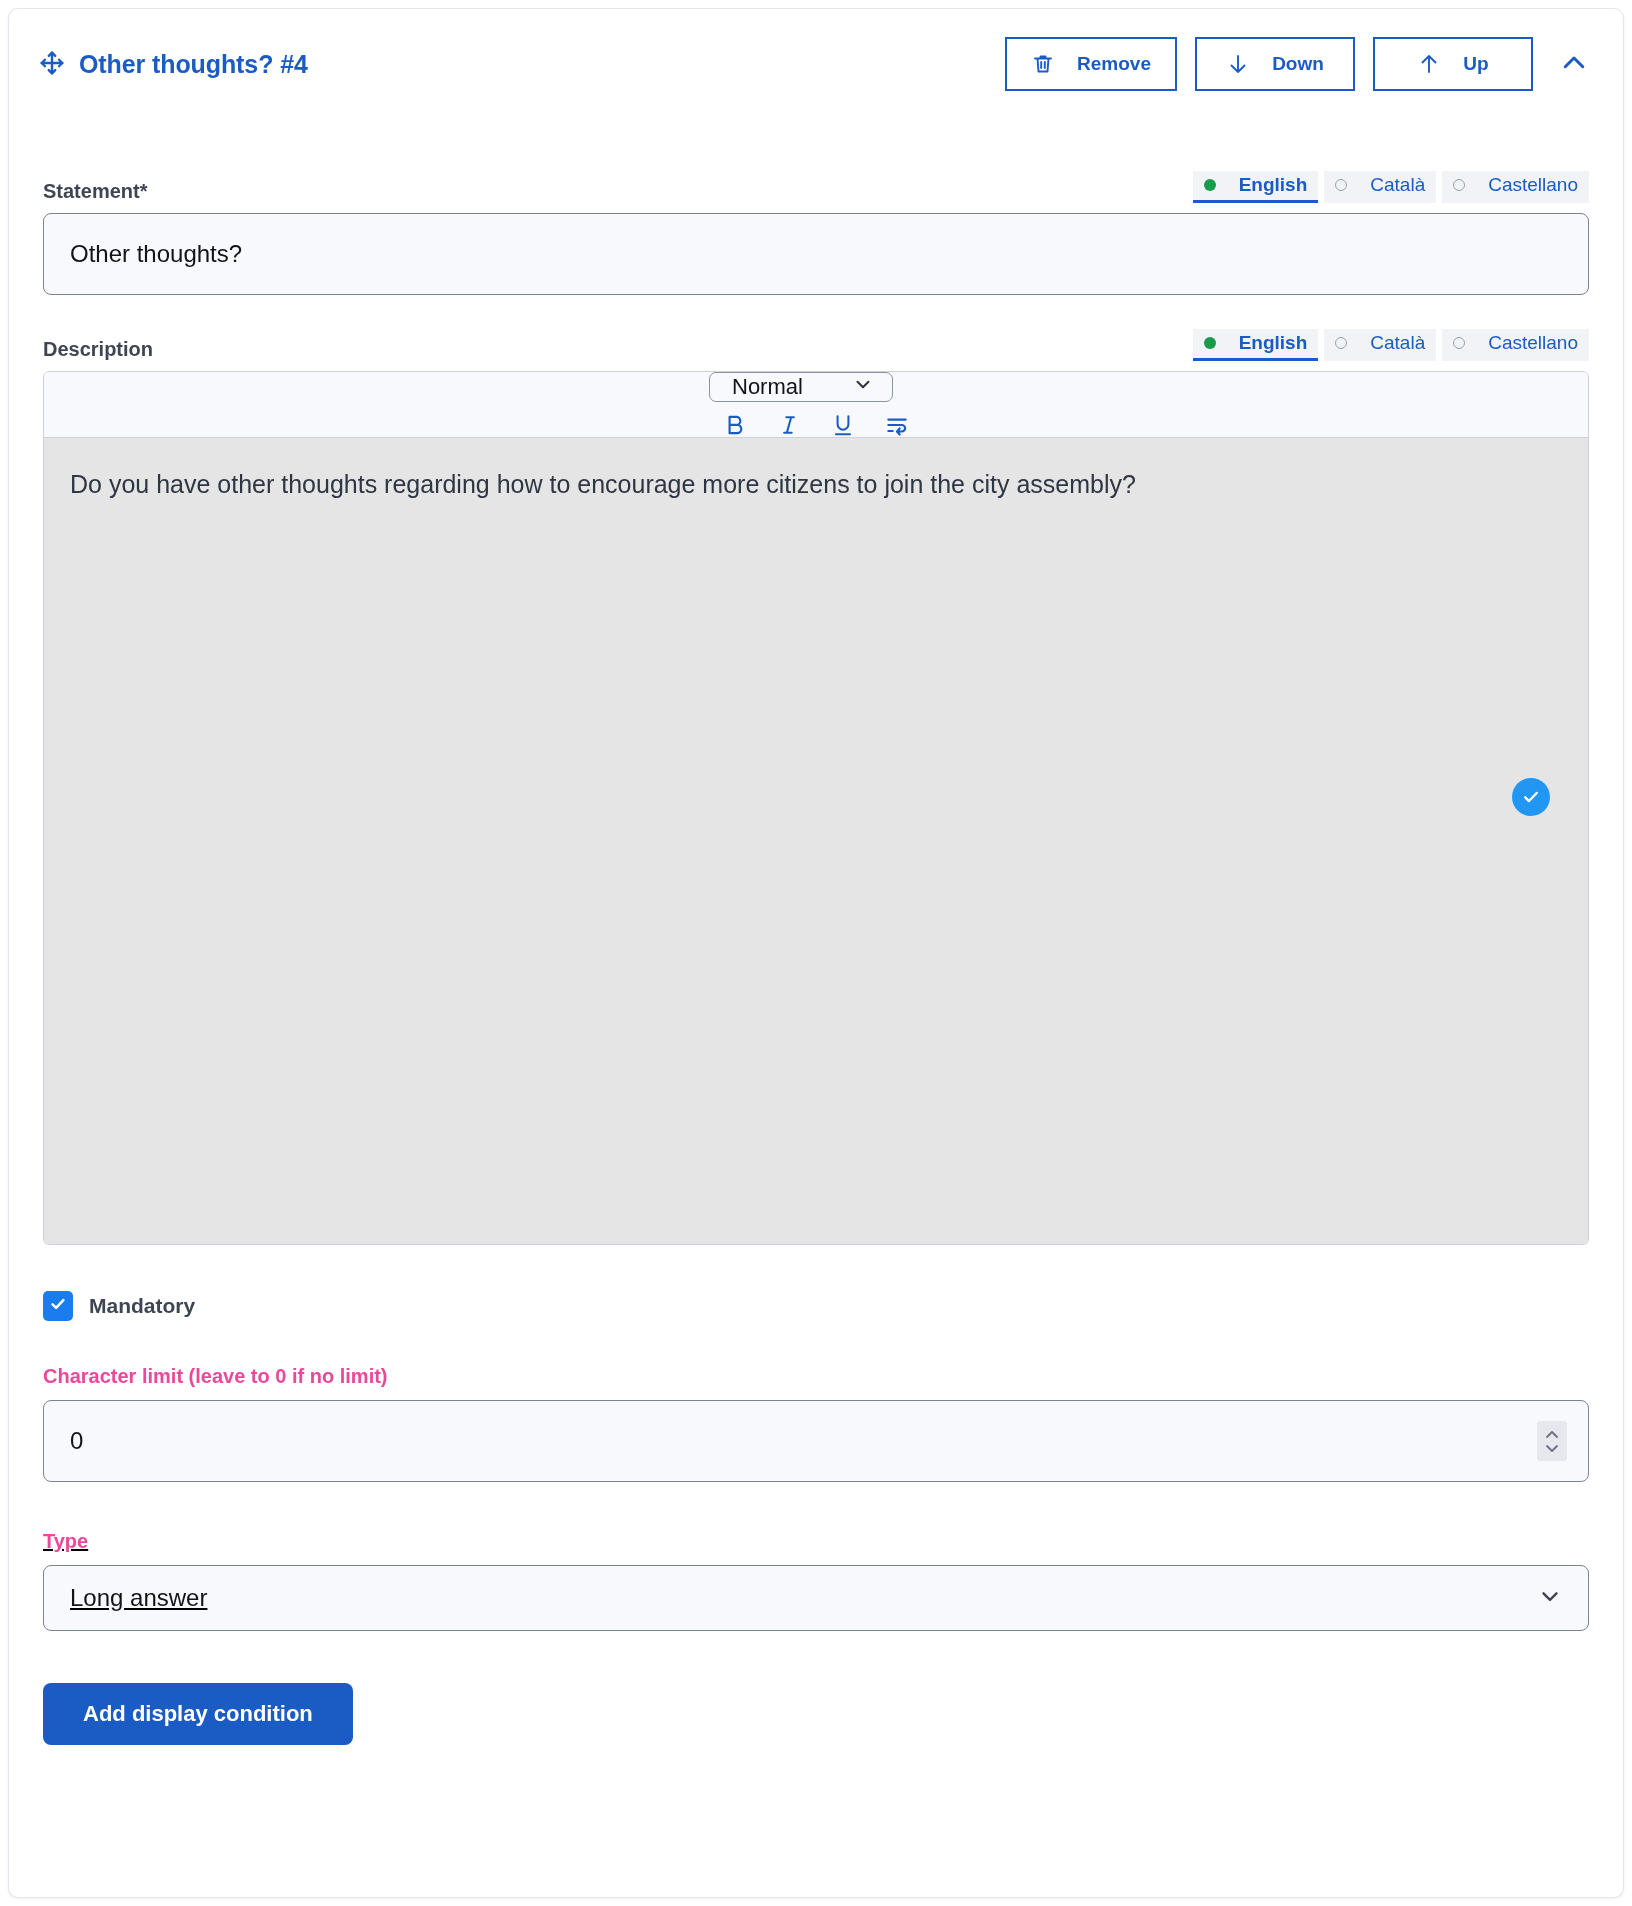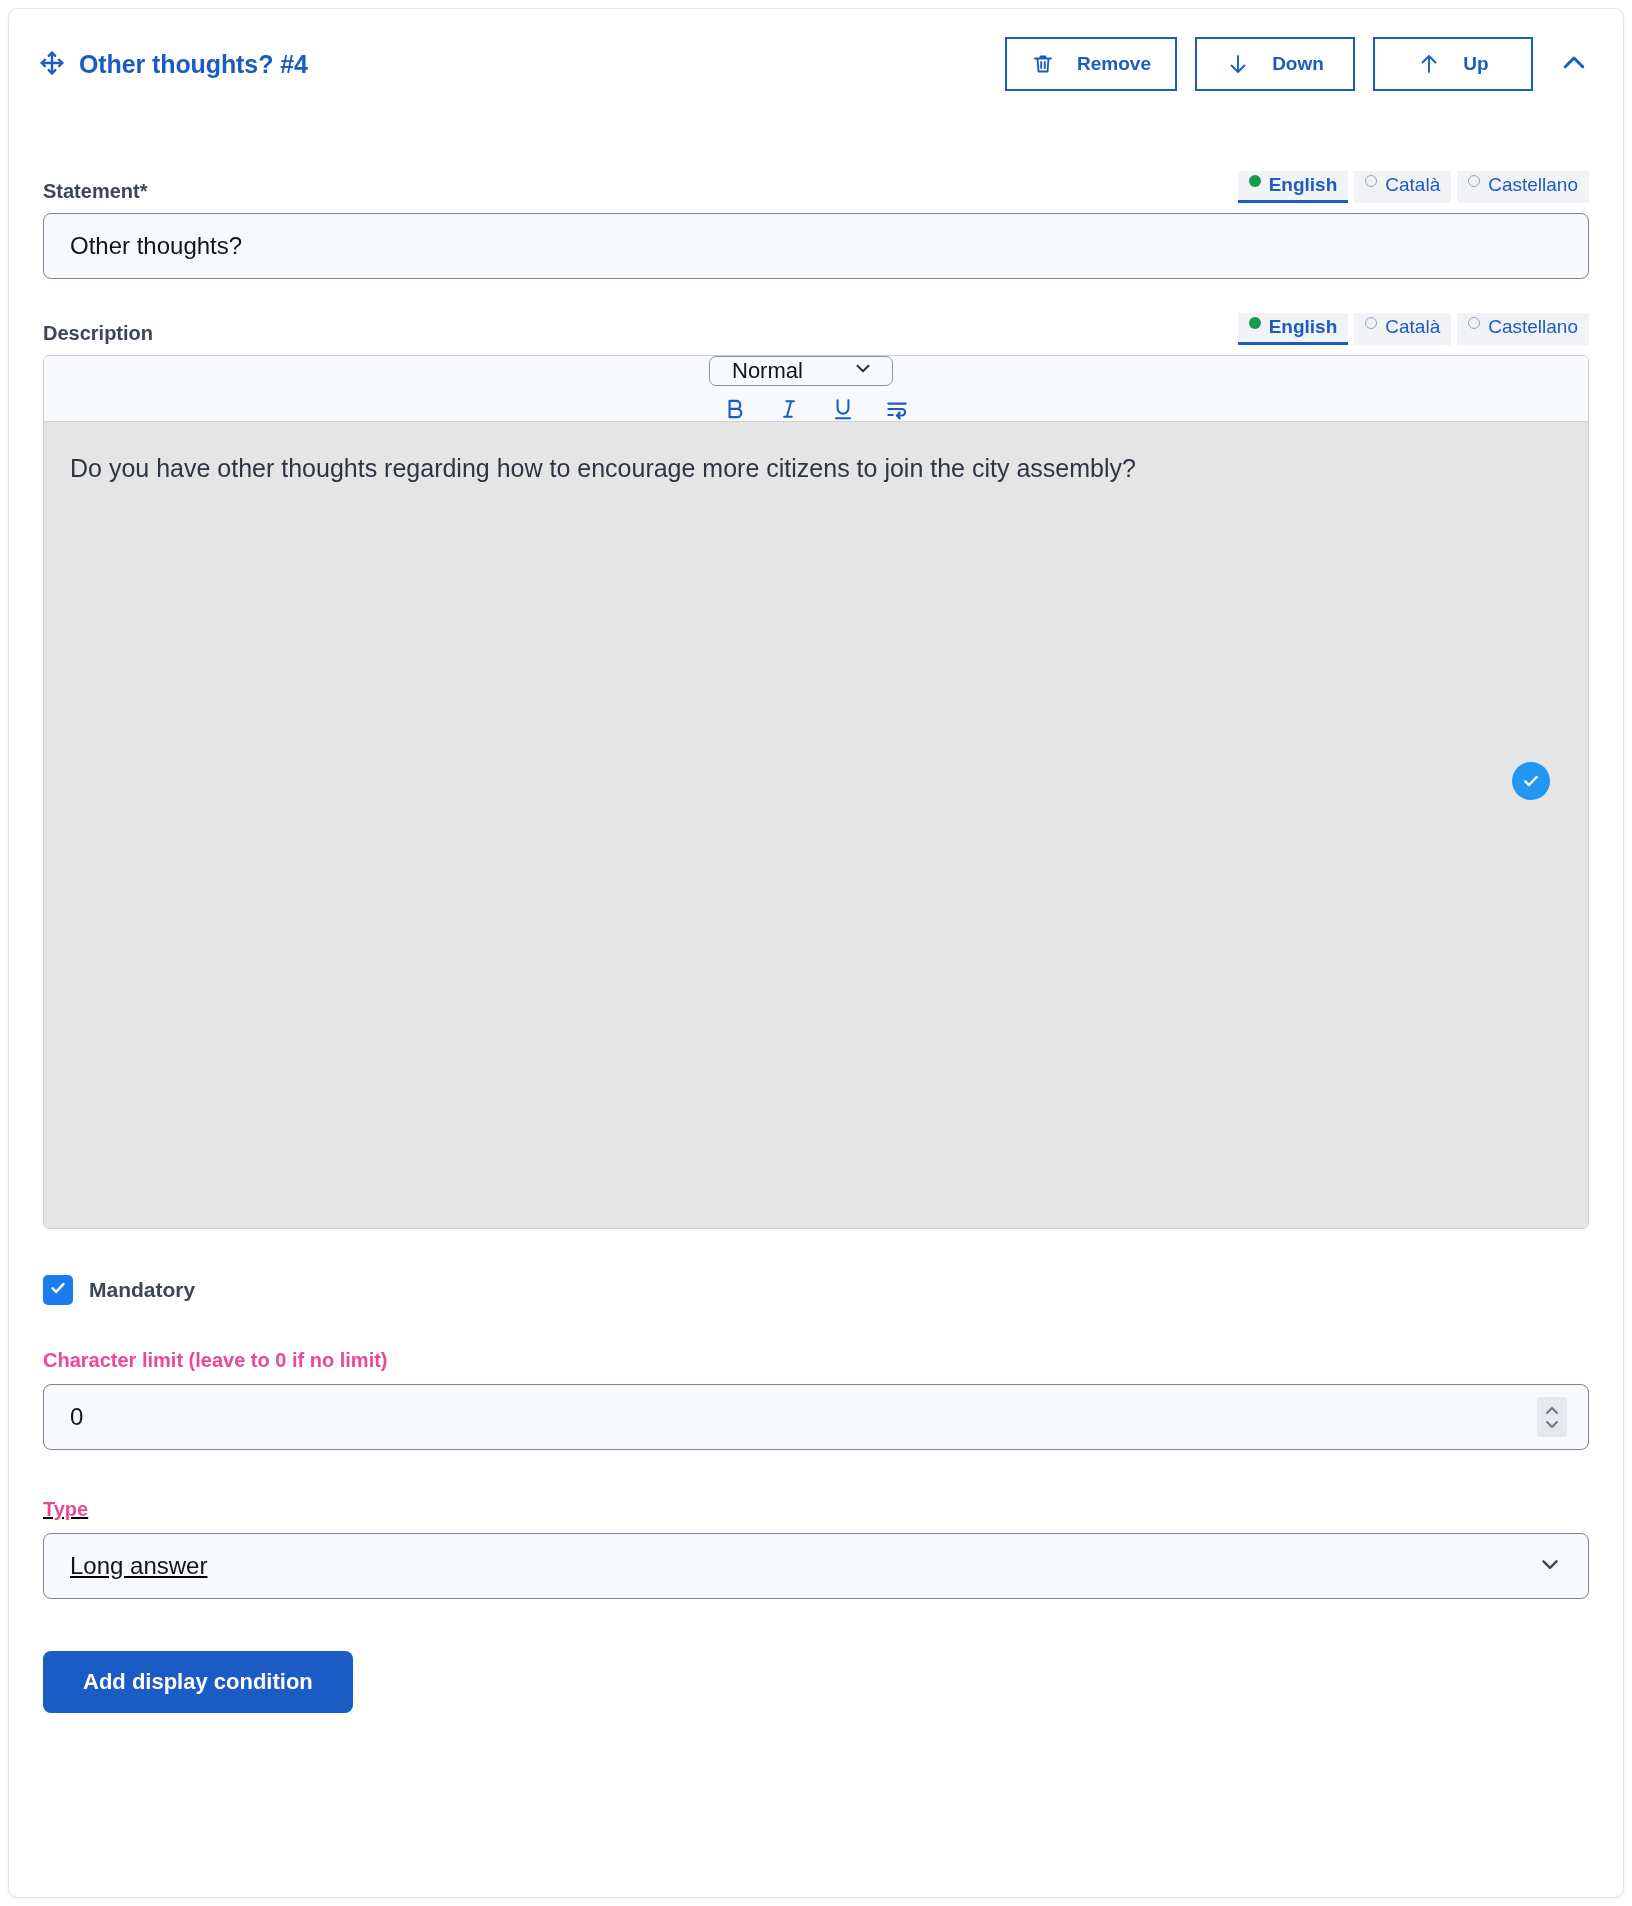--- a/index.html
+++ b/index.html
@@ -119,21 +119,22 @@
   }
 
   
   .lang-tabs {
     display: flex;
     align-items: stretch;
     gap: 6px;
   }
   .lang-tab {
     display: flex;
-    gap: 8px;
+    align-items: center;
+    gap: 23px;
     padding: 4px 11px 6px 11px;
     background: #f1f3f7;
     border: none;
     border-bottom: 3px solid transparent;
     color: #1b5cc4;
     font-size: 19px;
     font-family: "Liberation Sans", sans-serif;
     cursor: pointer;
     line-height: 1;
   }
@@ -147,21 +148,21 @@
     border-radius: 50%;
     flex: 0 0 auto;
     display: block;
   }
   .lang-dot.filled { background: #199b4c; }
   .lang-dot.empty { background: transparent; border: 1.6px solid #9aa2b1; }
 
   
   .text-input {
     width: 100%;
-    height: 66px;
+    height: 82px;
     border: 1px solid #7b8494;
     border-radius: 8px;
     background: #f8f9fc;
     font-size: 24px;
     color: #111418;
     padding: 0 26px;
     font-family: "Liberation Sans", sans-serif;
     outline: none;
   }
 

